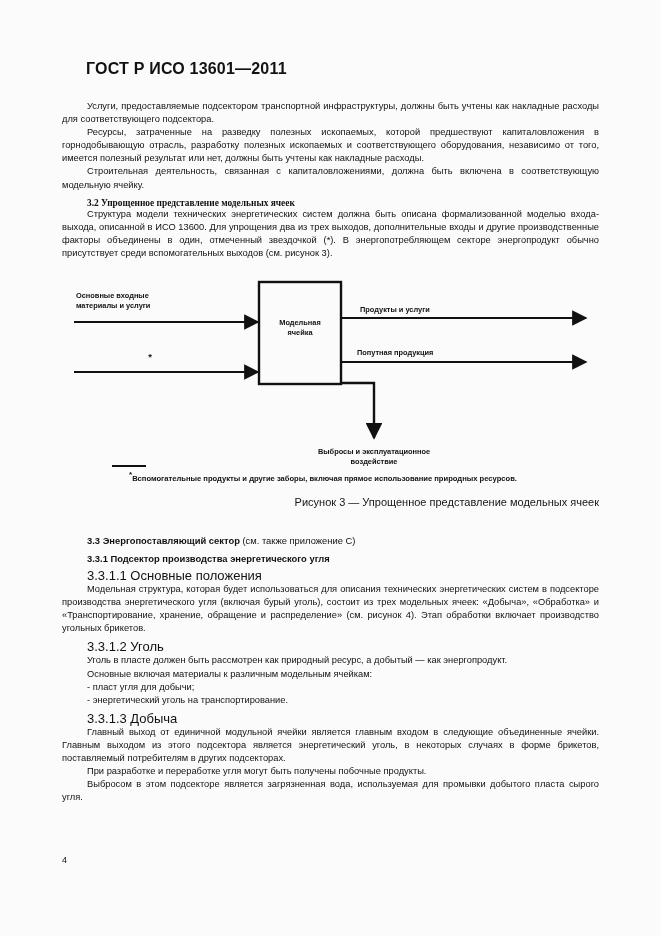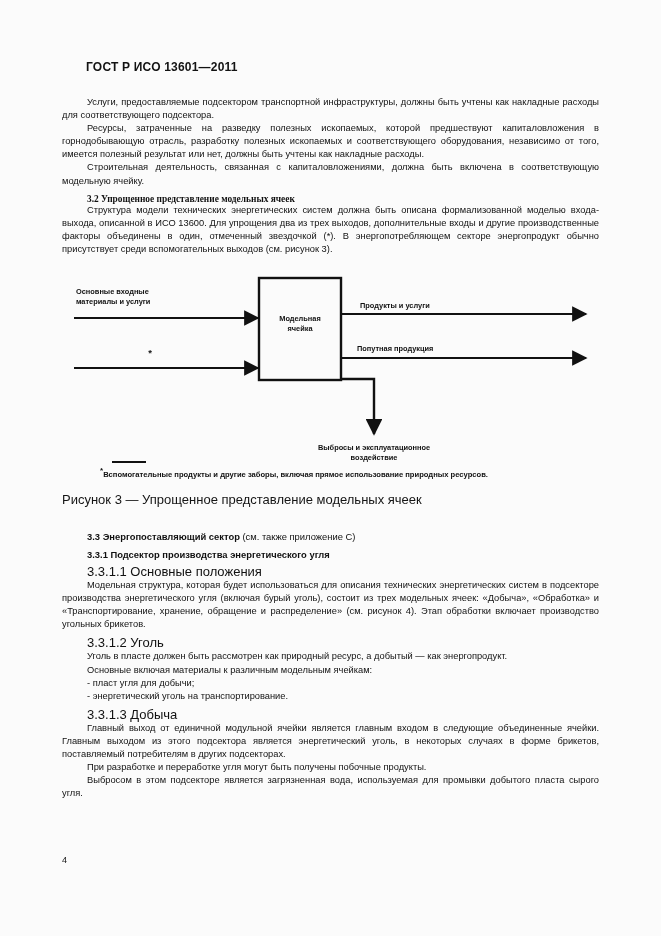--- a/index.html
+++ b/index.html
@@ -22,21 +22,21 @@
     height: 936px;
     background: #fbfbfb;
   }
   .content {
     position: absolute;
     left: 62px;
     top: 60px;
     width: 537px;
   }
   .std-header {
-    font-size: 12px;
+    font-size: 16px;
     font-weight: bold;
     letter-spacing: 0.2px;
     margin: 0 0 22px 0;
     color: #121212;
     padding-left: 24px;
   }
   p.body-text {
     font-size: 9.3px;
     line-height: 13.1px;
     margin: 0;
@@ -92,27 +92,27 @@
   .figure-svg {
     position: absolute;
     left: 0;
     top: 0;
   }
   .fig-caption {
     position: absolute;
     left: 0;
     top: 222px;
     width: 537px;
-    text-align: left;
-    font-size: 13px;
+    text-align: right;
+    font-size: 11px;
     color: #151515;
   }
   .footnote {
     position: absolute;
-    left: 38px;
+    left: 67px;
     top: 196px;
     font-size: 7.6px;
     font-weight: bold;
     color: #111111;
     white-space: nowrap;
   }
   .footnote-rule {
     position: absolute;
     left: 50px;
     top: 191px;

